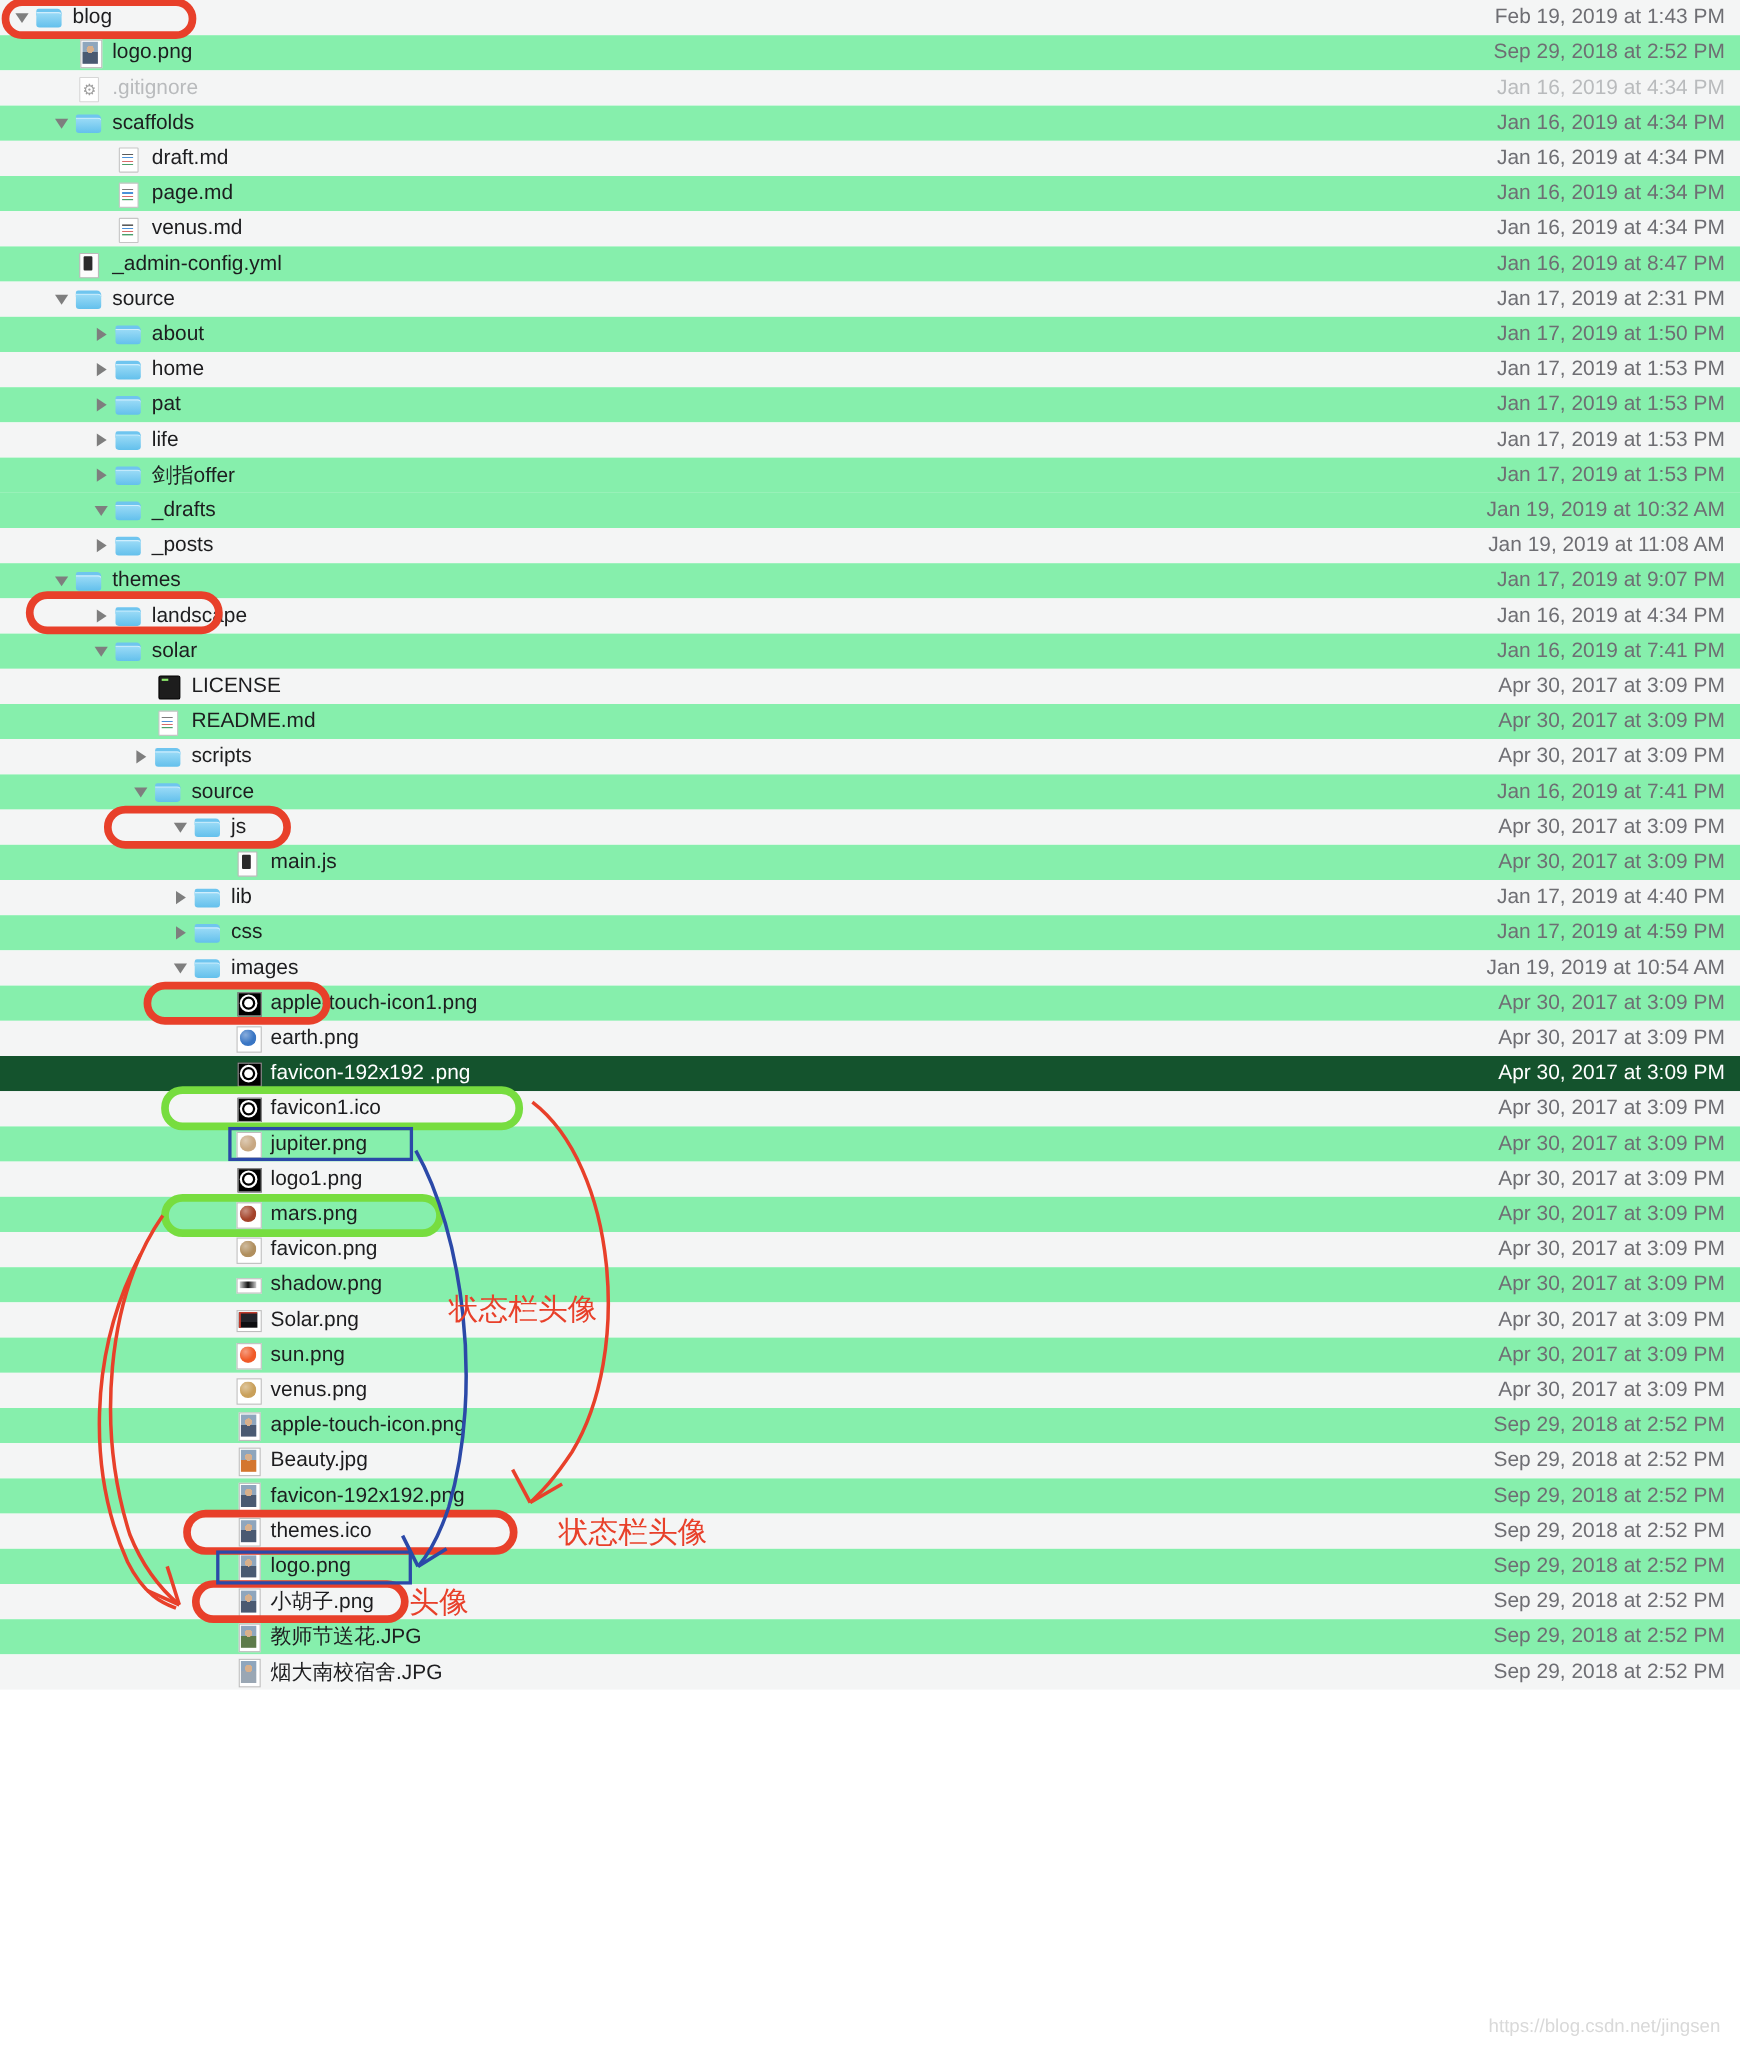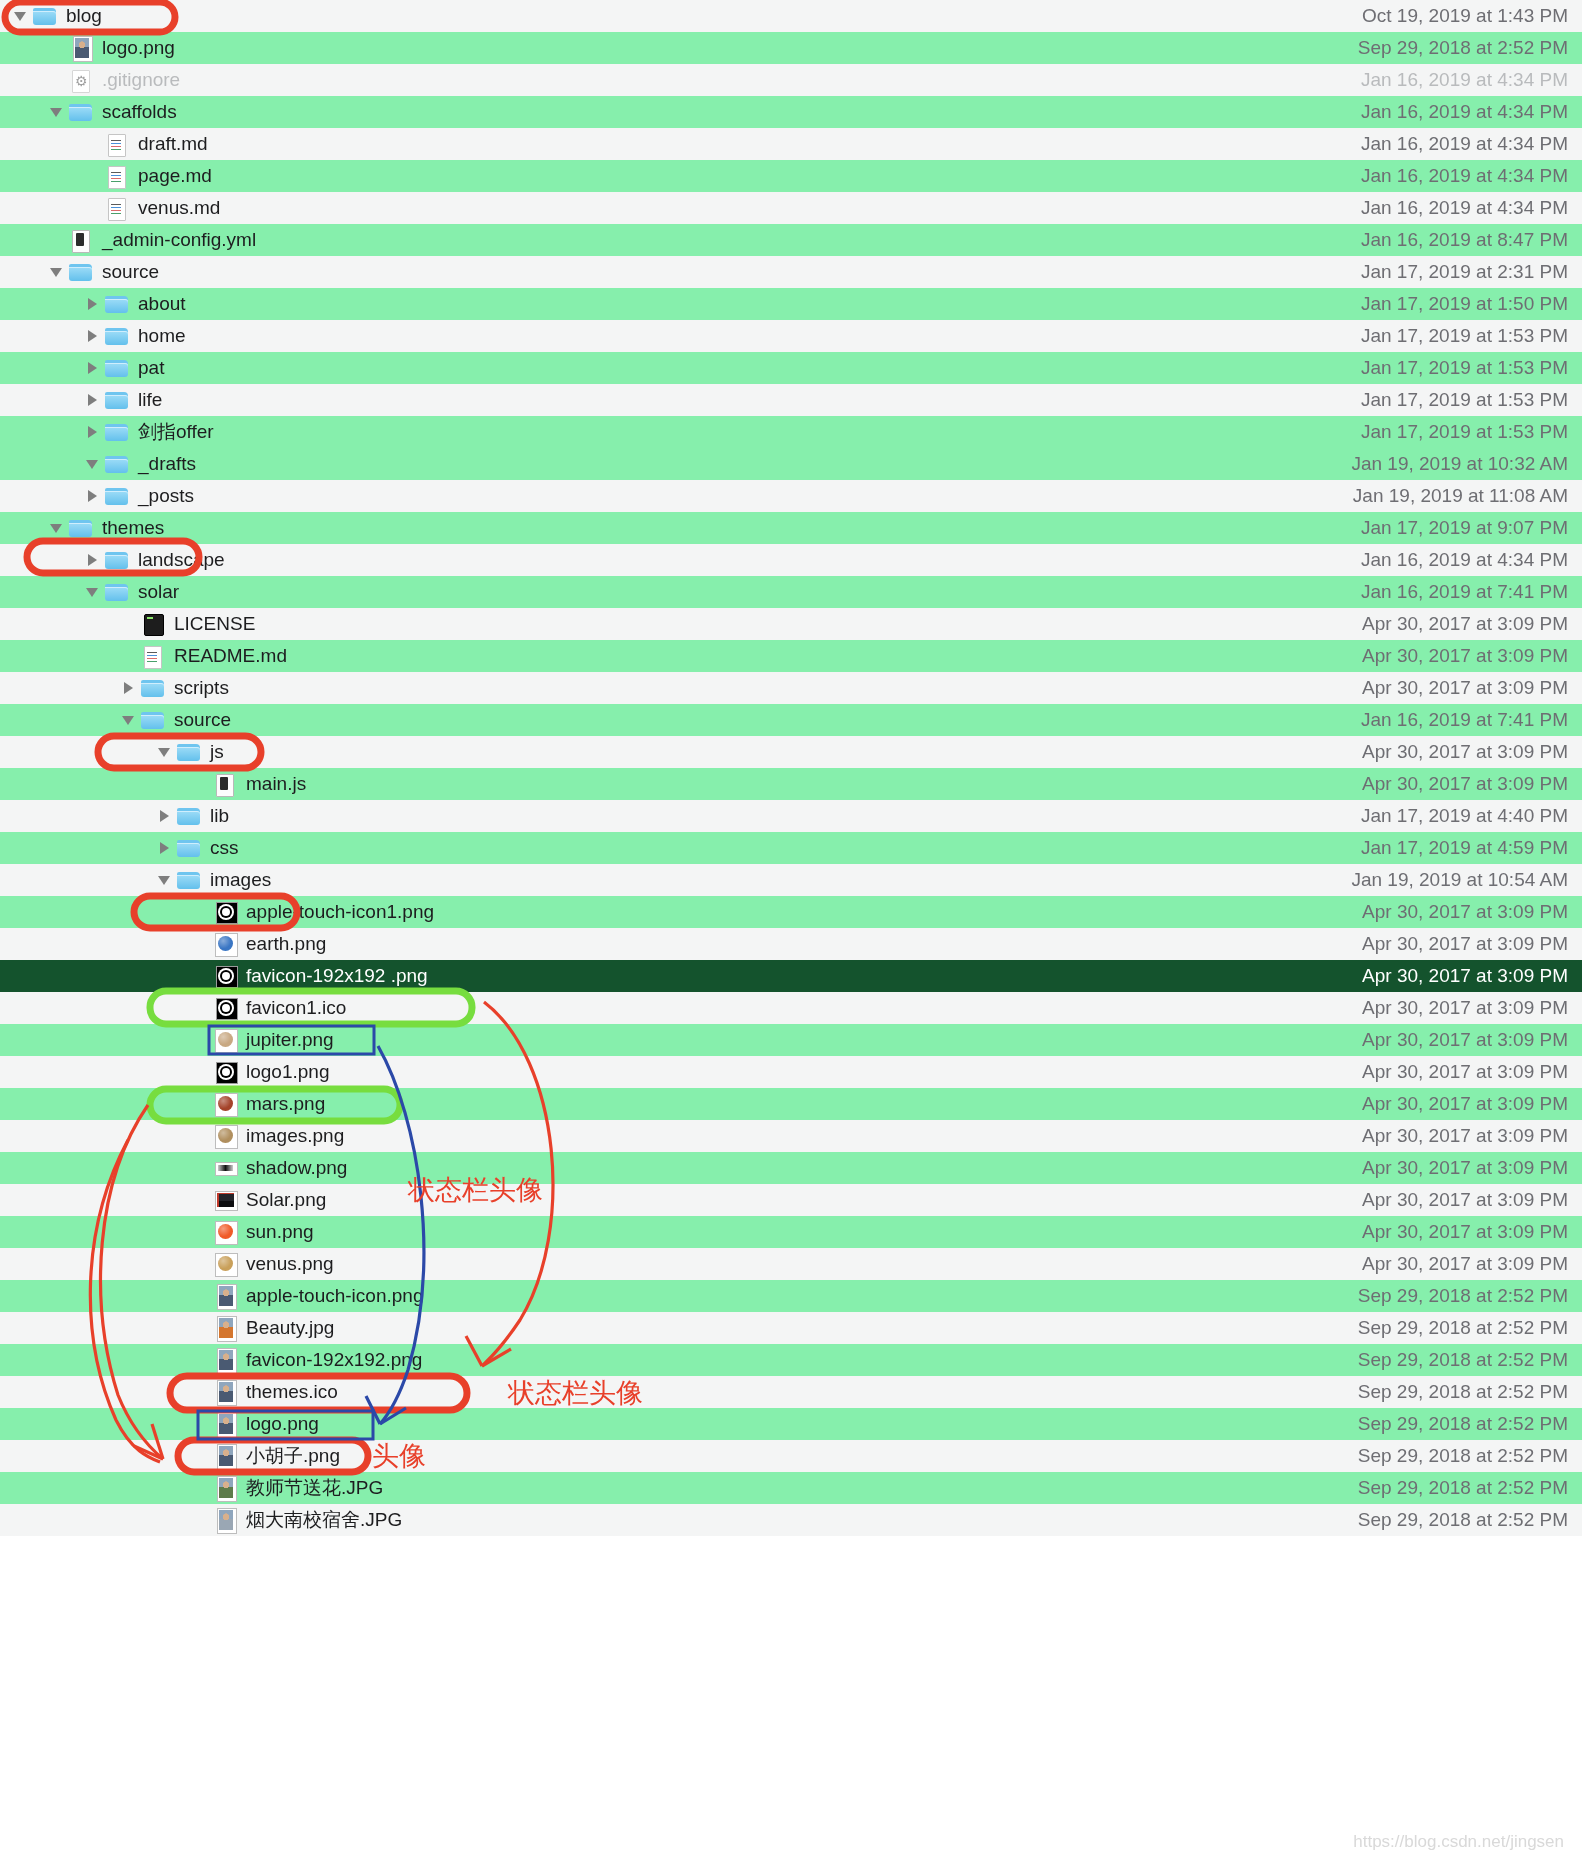--- a/index.html
+++ b/index.html
@@ -166,21 +166,21 @@
 </style>
 </head>
 <body>
 
 <div id="filelist">
     <div class="row odd">
       <div class="indent" style="width: 10px;"></div>
       <div class="tri down"></div>
       <div class="icon ico-folder"></div>
       <span class="name">blog</span>
-      <span class="date">Oct 19, 2019 at 1:43 PM</span>
+      <span class="date">Feb 19, 2019 at 1:43 PM</span>
     </div>
     <div class="row even">
       <div class="indent" style="width: 46px;"></div>
       <div class="tri"></div>
       <div class="icon ico-photo"></div>
       <span class="name">logo.png</span>
       <span class="date">Sep 29, 2018 at 2:52 PM</span>
     </div>
     <div class="row odd dim">
       <div class="indent" style="width: 46px;"></div>
@@ -410,21 +410,21 @@
       <div class="indent" style="width: 190px;"></div>
       <div class="tri"></div>
       <div class="icon ico-planet" style="--pc: #a4432a;"></div>
       <span class="name">mars.png</span>
       <span class="date">Apr 30, 2017 at 3:09 PM</span>
     </div>
     <div class="row odd">
       <div class="indent" style="width: 190px;"></div>
       <div class="tri"></div>
       <div class="icon ico-planet" style="--pc: #b08f5e;"></div>
-      <span class="name">images.png</span>
+      <span class="name">favicon.png</span>
       <span class="date">Apr 30, 2017 at 3:09 PM</span>
     </div>
     <div class="row even">
       <div class="indent" style="width: 190px;"></div>
       <div class="tri"></div>
       <div class="icon ico-strip"></div>
       <span class="name">shadow.png</span>
       <span class="date">Apr 30, 2017 at 3:09 PM</span>
     </div>
     <div class="row odd">

